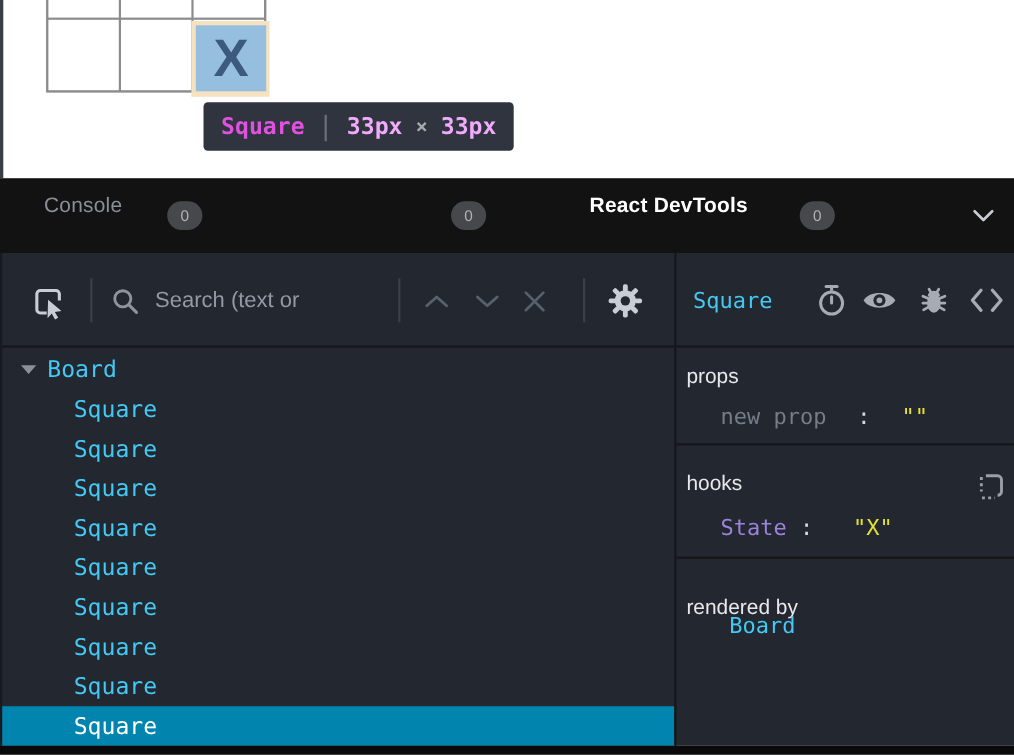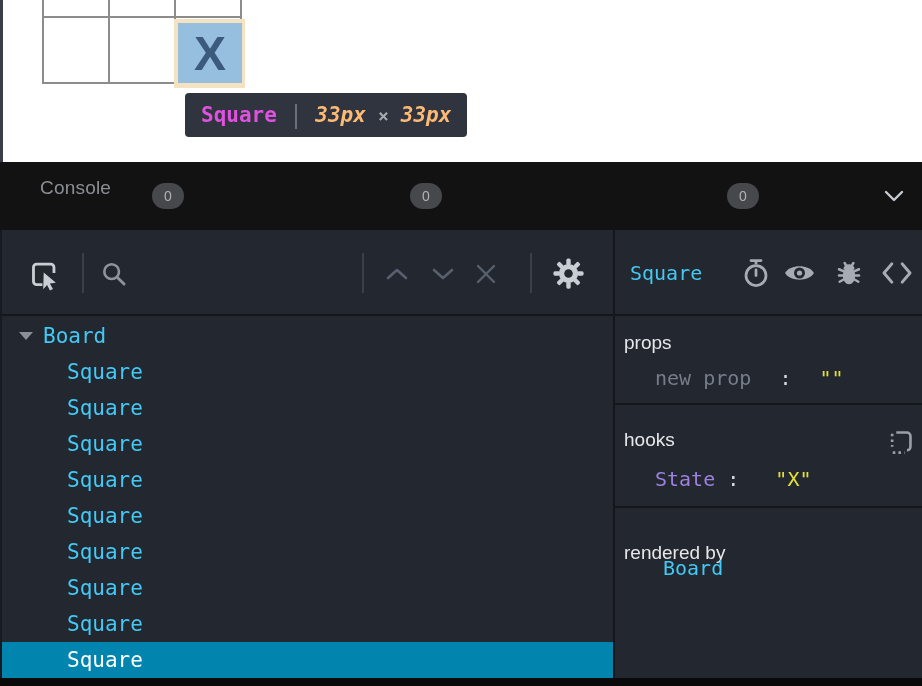--- a/index.html
+++ b/index.html
@@ -25,21 +25,21 @@
   }
   .tooltip {
     position:absolute; left:185px; top:93px; height:44px; padding:0 16px;
     background:#30343e; border-radius:4px;
     display:flex; align-items:center; gap:12px;
     font-family:"DejaVu Sans Mono", monospace; font-weight:bold; font-size:21px;
     white-space:nowrap;
   }
   .tt-name { color:#df52df; }
   .tt-sep  { color:#6a7078; font-weight:normal; font-size:24px; }
-  .tt-dim  { color:#fdba74;font-style:italic; }
+  .tt-dim  { color:#f0abfc; }
   .tt-times{ color:#a7abb0; font-size:18px; }
   
   .tabbar { position:absolute; left:0; top:162px; width:922px; height:68px; background:#121212; }
   .tab-label {
     position:absolute; top:0; height:52px; display:flex; align-items:center;
     font-size:19px; color:#8b8f94; letter-spacing:.2px;
   }
   .tab-label.active { color:#ffffff; font-weight:bold; }
   .tab-badge {
     position:absolute; top:21px; width:32px; height:26px; border-radius:13px;
@@ -117,20 +117,21 @@
       <span class="tt-dim">33px</span>
       <span class="tt-times">×</span>
       <span class="tt-dim">33px</span>
     </div>
   </section>
 
   <nav class="tabbar">
     <div class="tab-label" style="left:40px">Console</div>
     <div class="tab-badge" style="left:152px">0</div>
     <div class="tab-badge" style="left:410px">0</div>
+    <div class="tab-label active" style="left:536px">React DevTools</div>
     <div class="tab-badge" style="left:727px">0</div>
     <div class="tab-chevron">
       <svg width="20" height="13" viewBox="0 0 20 13">
           <polyline points="2,2 10,10 18,2" fill="none" stroke="#c8ccd2" stroke-width="2.4" stroke-linecap="round" stroke-linejoin="round"></polyline>
         </svg>
     </div>
   </nav>
 
   <section class="devtools">
     <div class="dt-left-edge"></div>
@@ -143,20 +144,21 @@
             <path d="M12,10.5 L21.5,18.5 L16.8,19.2 L19.2,23.4 L16.9,24.6 L14.6,20.4 L11.6,23.6 Z" fill="#c9cdd4"></path>
           </svg>
         </div>
         <div class="tb-sep" style="left:82px"></div>
         <div class="icon-btn" style="left:101px; top:31px">
           <svg width="26" height="26" viewBox="0 0 22 22">
             <circle cx="9" cy="9" r="6.2" fill="none" stroke="#8e939c" stroke-width="2.2"></circle>
             <line x1="13.7" y1="13.7" x2="19.5" y2="19.5" stroke="#8e939c" stroke-width="2.4" stroke-linecap="round"></line>
           </svg>
         </div>
+        <input class="search-input" type="text" placeholder="Search (text or" style="">
         <div class="tb-sep" style="left:362px"></div>
         <div class="icon-btn" style="left:385px; top:37px">
           <svg width="24" height="14" viewBox="0 0 24 14">
               <polyline points="3,11 12,3 21,11" fill="none" stroke="#59606d" stroke-width="2.6" stroke-linecap="round" stroke-linejoin="round"></polyline>
             </svg>
         </div>
         <div class="icon-btn" style="left:431px; top:37px">
           <svg width="24" height="14" viewBox="0 0 24 14">
               <polyline points="3,3 12,11 21,3" fill="none" stroke="#59606d" stroke-width="2.6" stroke-linecap="round" stroke-linejoin="round"></polyline>
             </svg>

